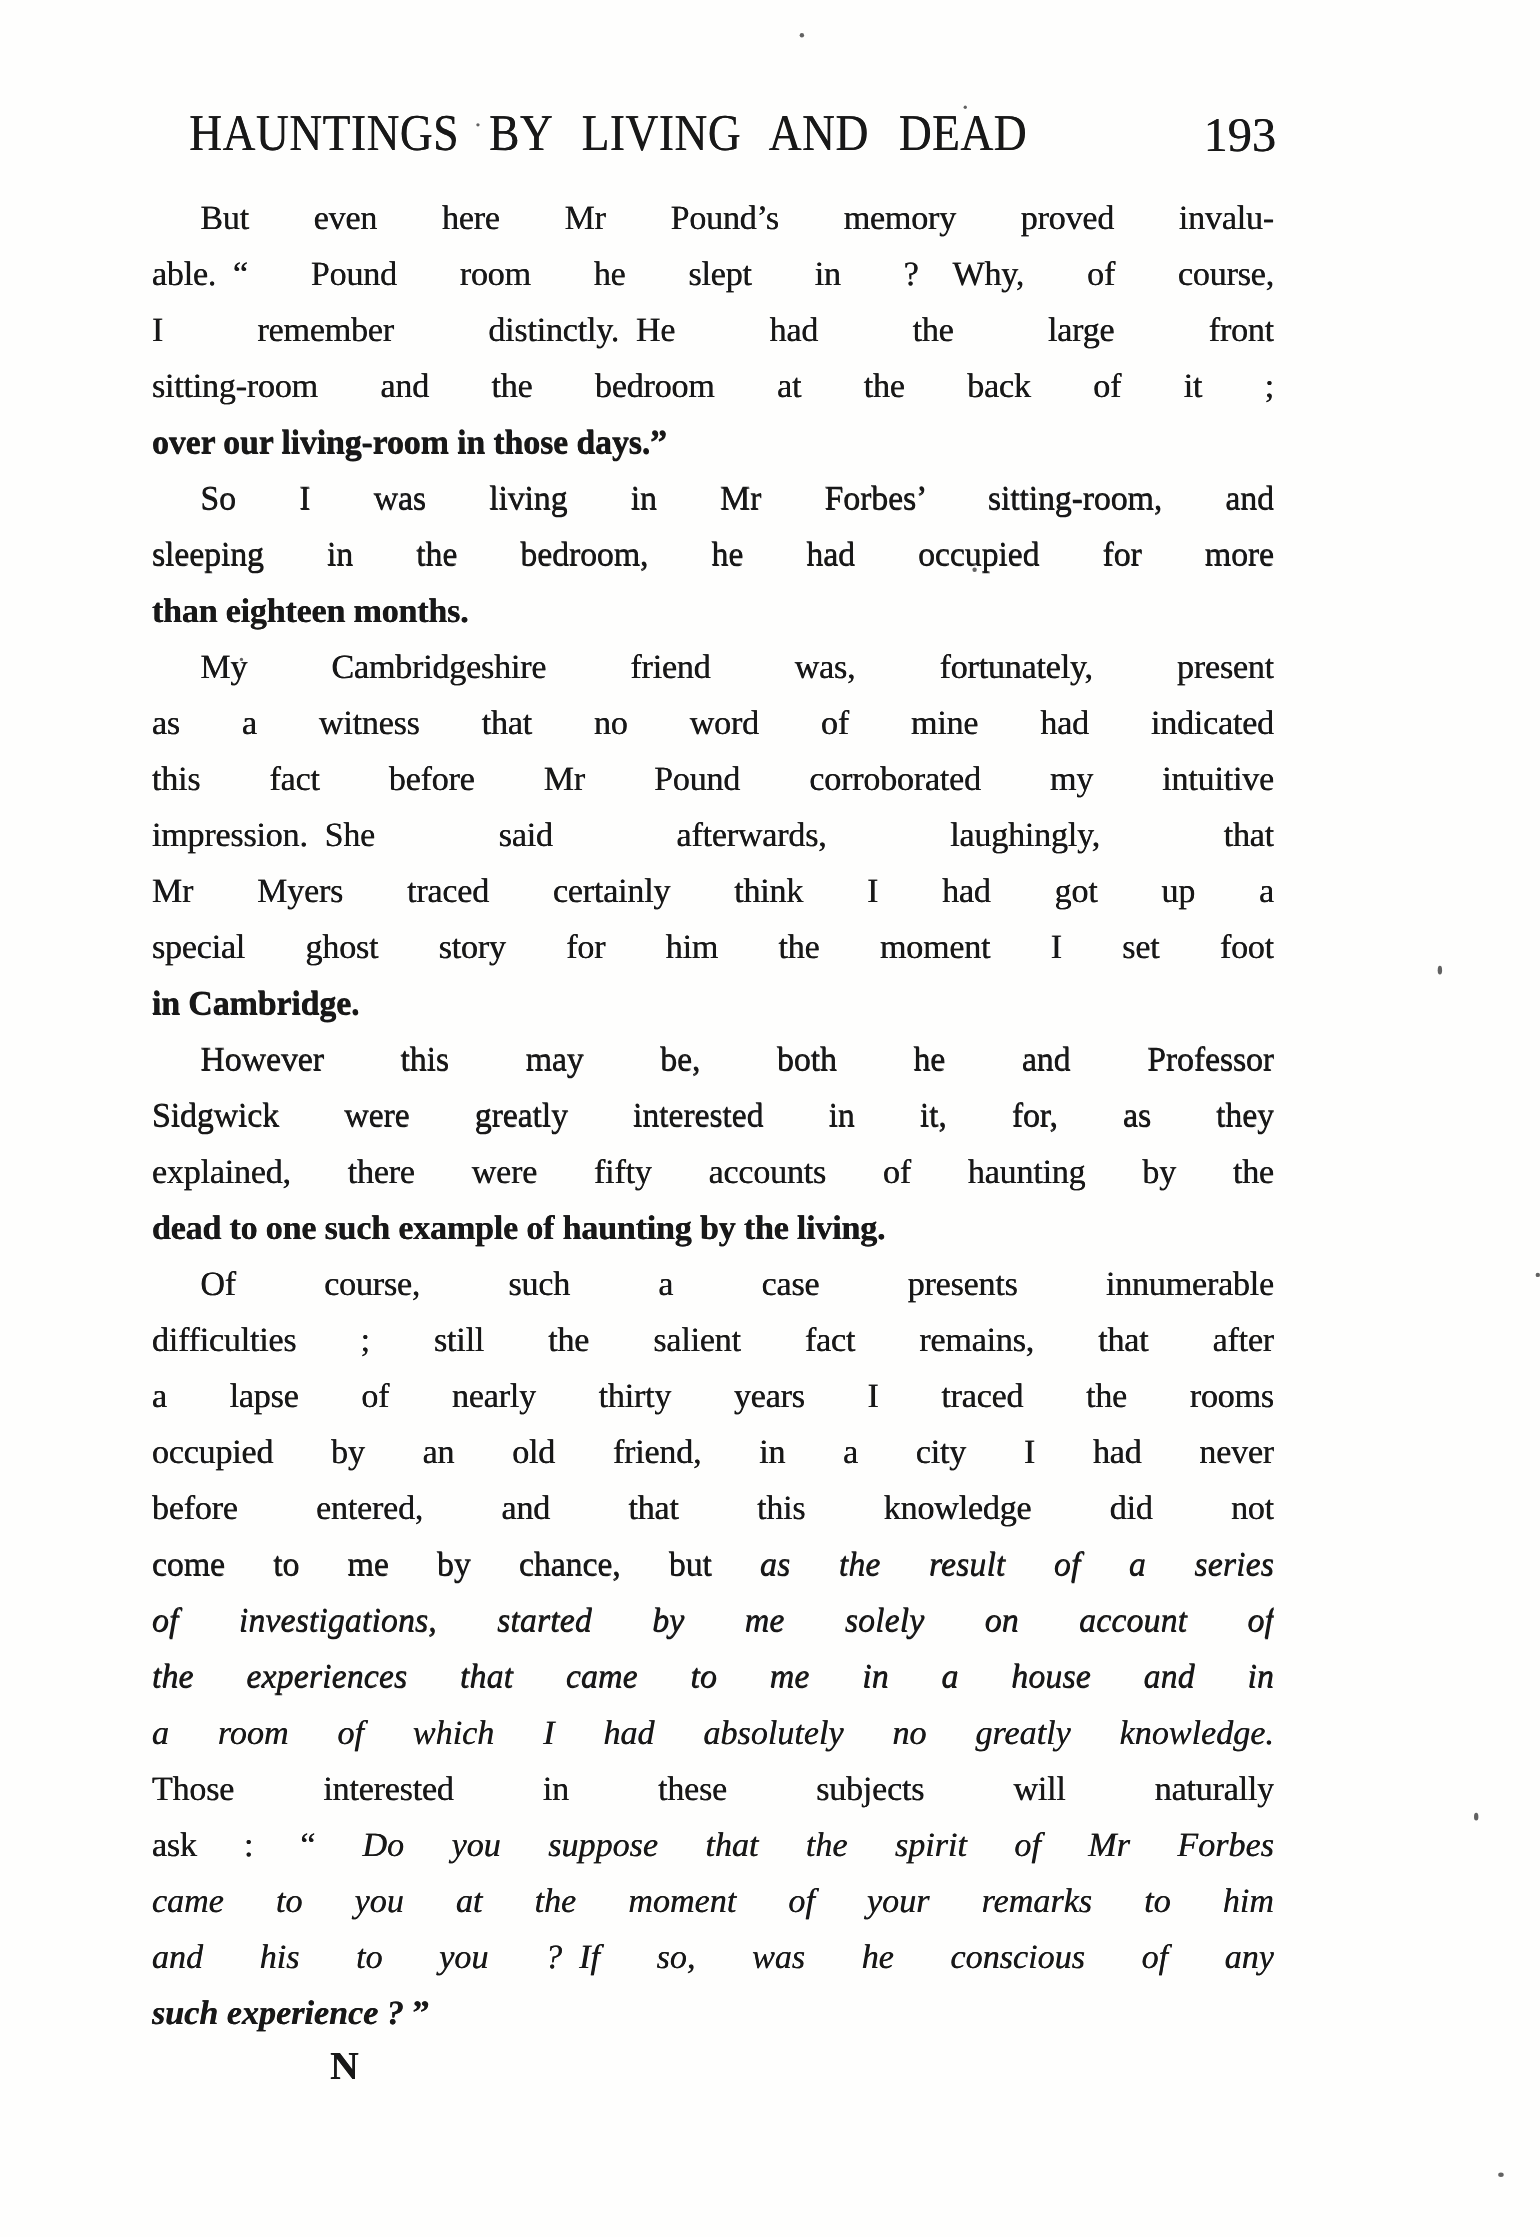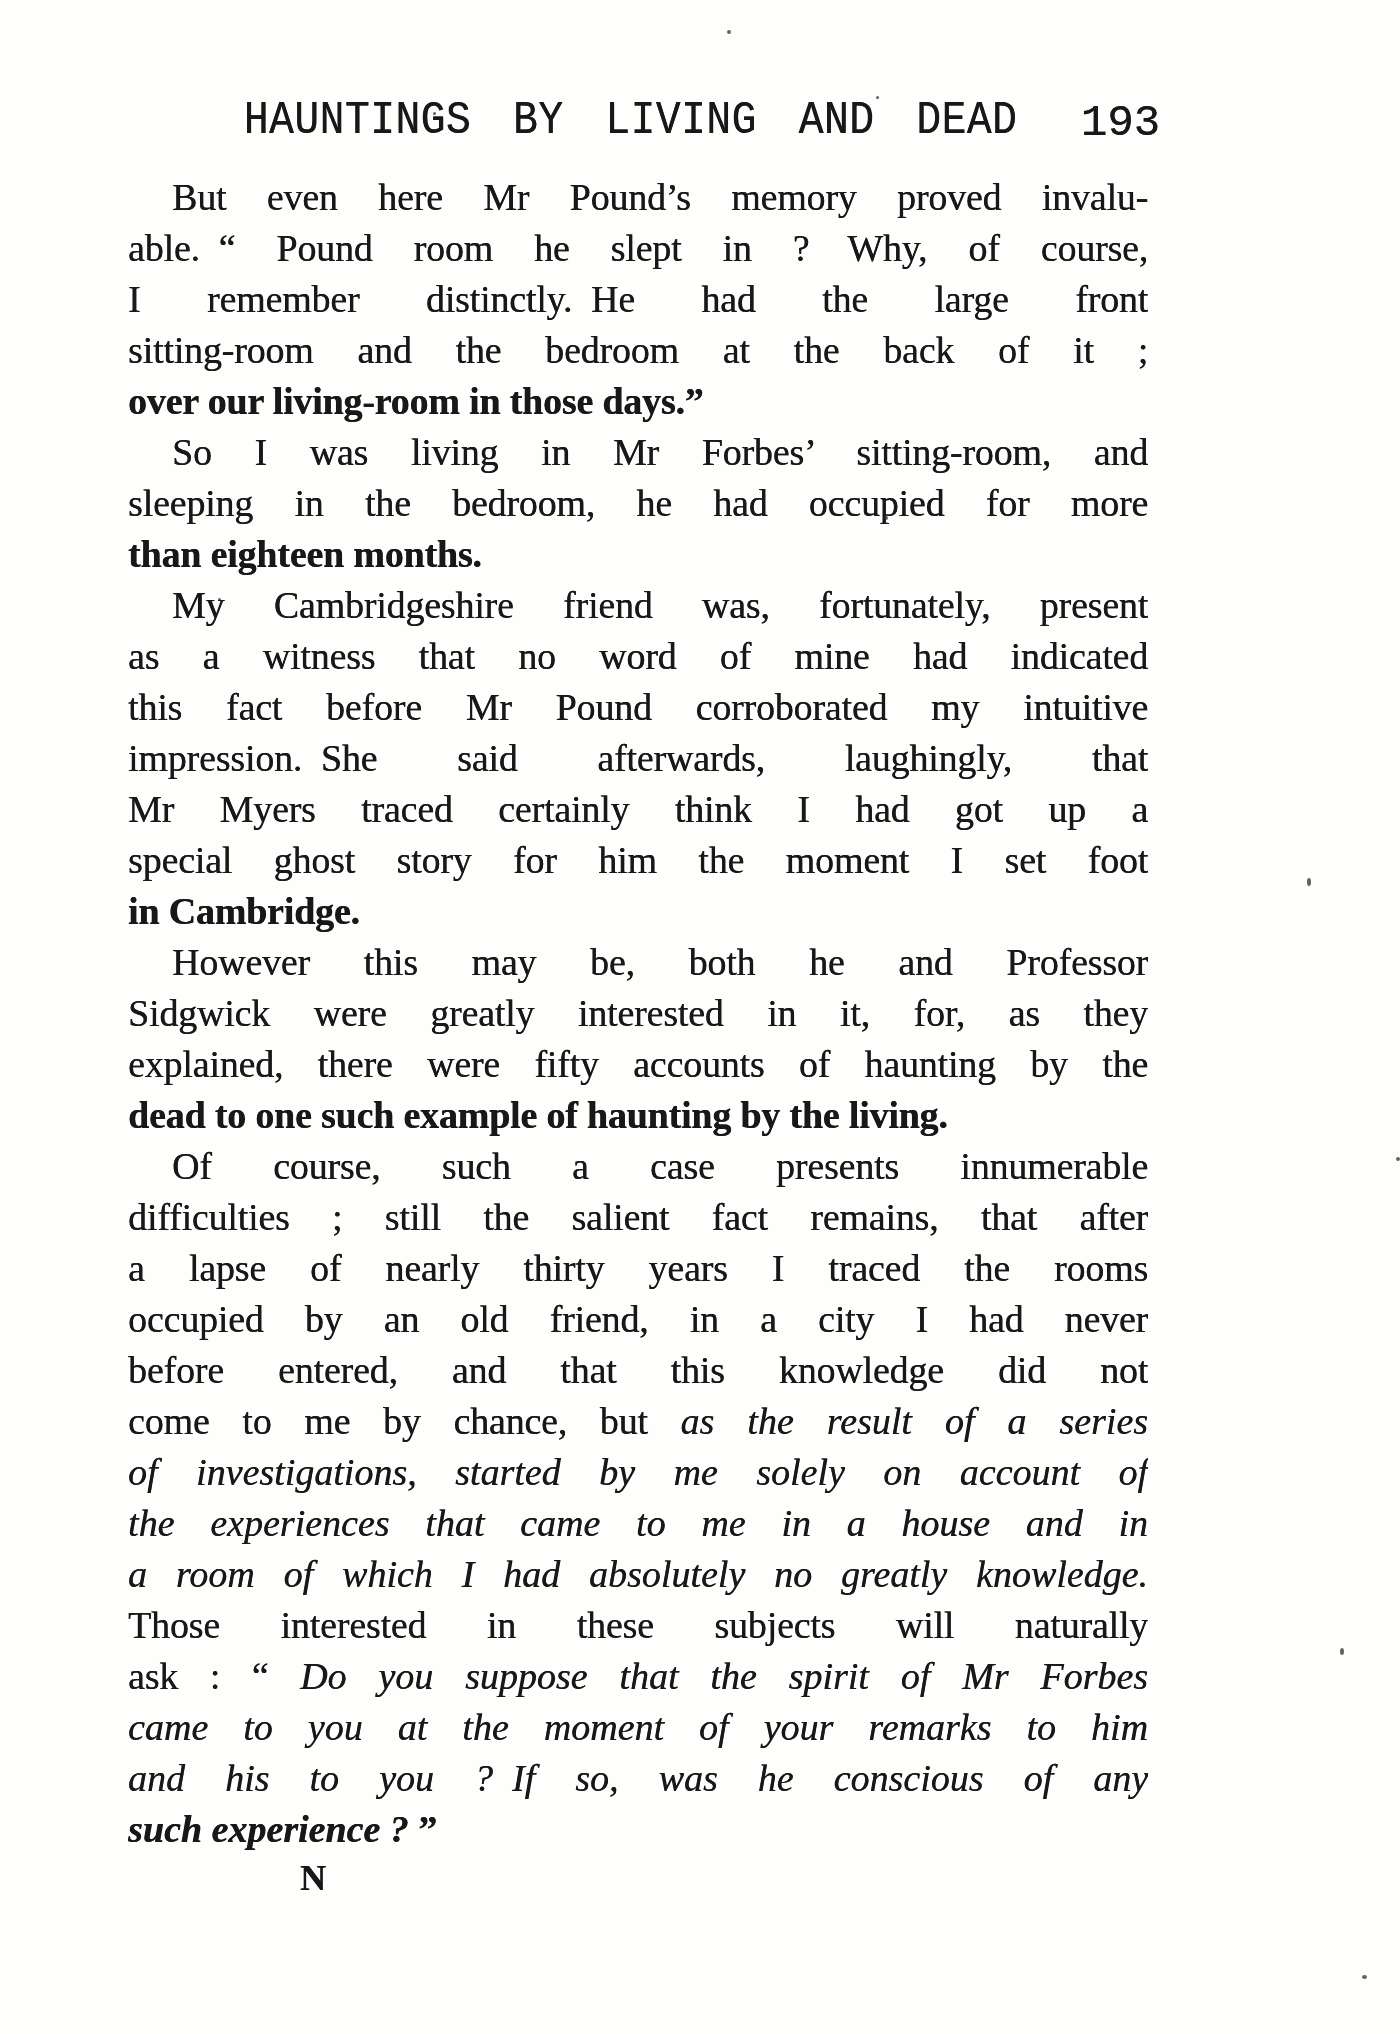--- a/index.html
+++ b/index.html
@@ -12,23 +12,22 @@
     color: #181818;
     font-family: "Liberation Serif", "DejaVu Serif", serif;
     overflow: hidden;
   }
   .running-header {
     position: absolute;
     top: 92px;
     left: 142px;
     width: 1020px;
     height: 58px;
-    text-align: center;
+    text-align: left;
     white-space: nowrap;
-    font-family: Liberation Mono, monospace;
   }
   .page-title {
     display: inline-block;
     font-size: 47px;
     line-height: 58px;
     letter-spacing: 0.5px;
     word-spacing: 0.40em;
     transform: translateX(-22px) scaleX(0.88);
     transform-origin: 50% 50%;
     text-shadow: 0.4px 0.3px 0 currentColor;
@@ -37,23 +36,23 @@
     position: absolute;
     right: 2px;
     top: 2px;
     font-size: 44px;
     line-height: 58px;
     text-shadow: 0.4px 0.3px 0 currentColor;
   }
   .body-text {
     position: absolute;
     top: 172px;
-    left: 128px;
+    left: 138px;
     width: 1020px;
-    font-size: 38px;
+    font-size: 31px;
     line-height: 51px;
     letter-spacing: -0.2px;
     text-shadow: 0.35px 0.3px 0 currentColor;
   }
   .text-line {
     text-align: justify;
     text-align-last: justify;
     height: 51px;
     overflow: hidden;
   }

